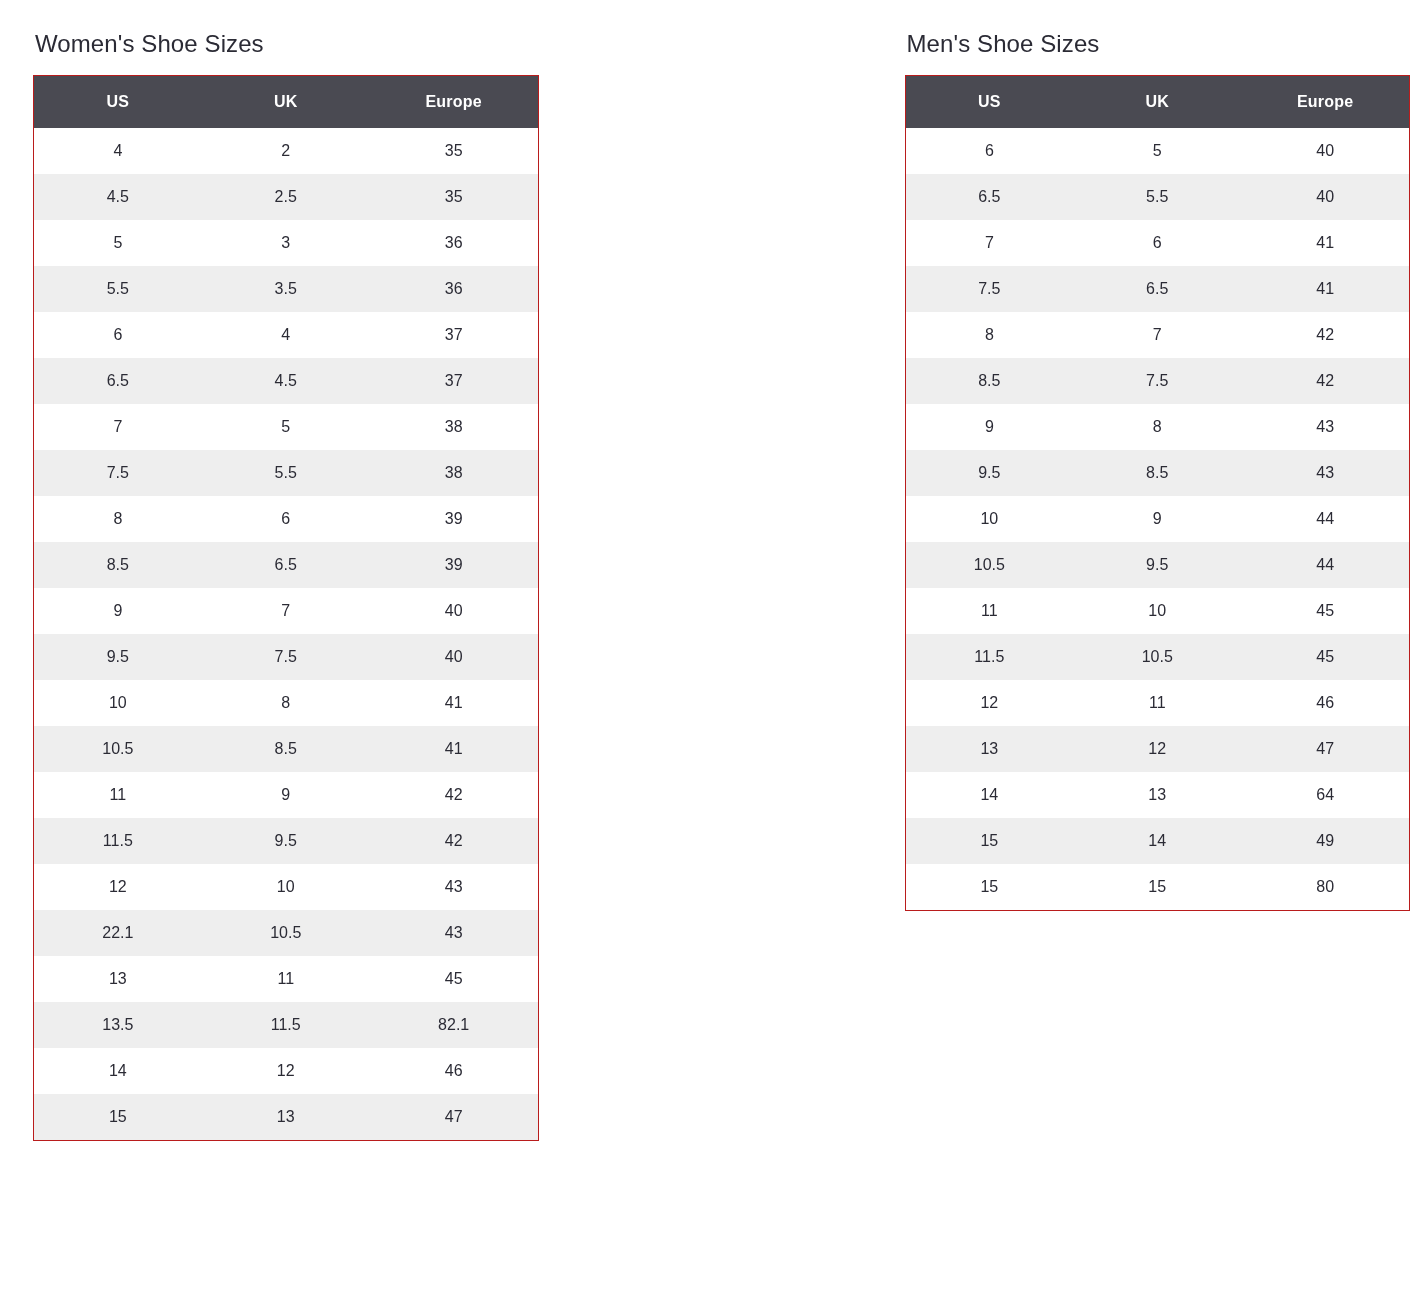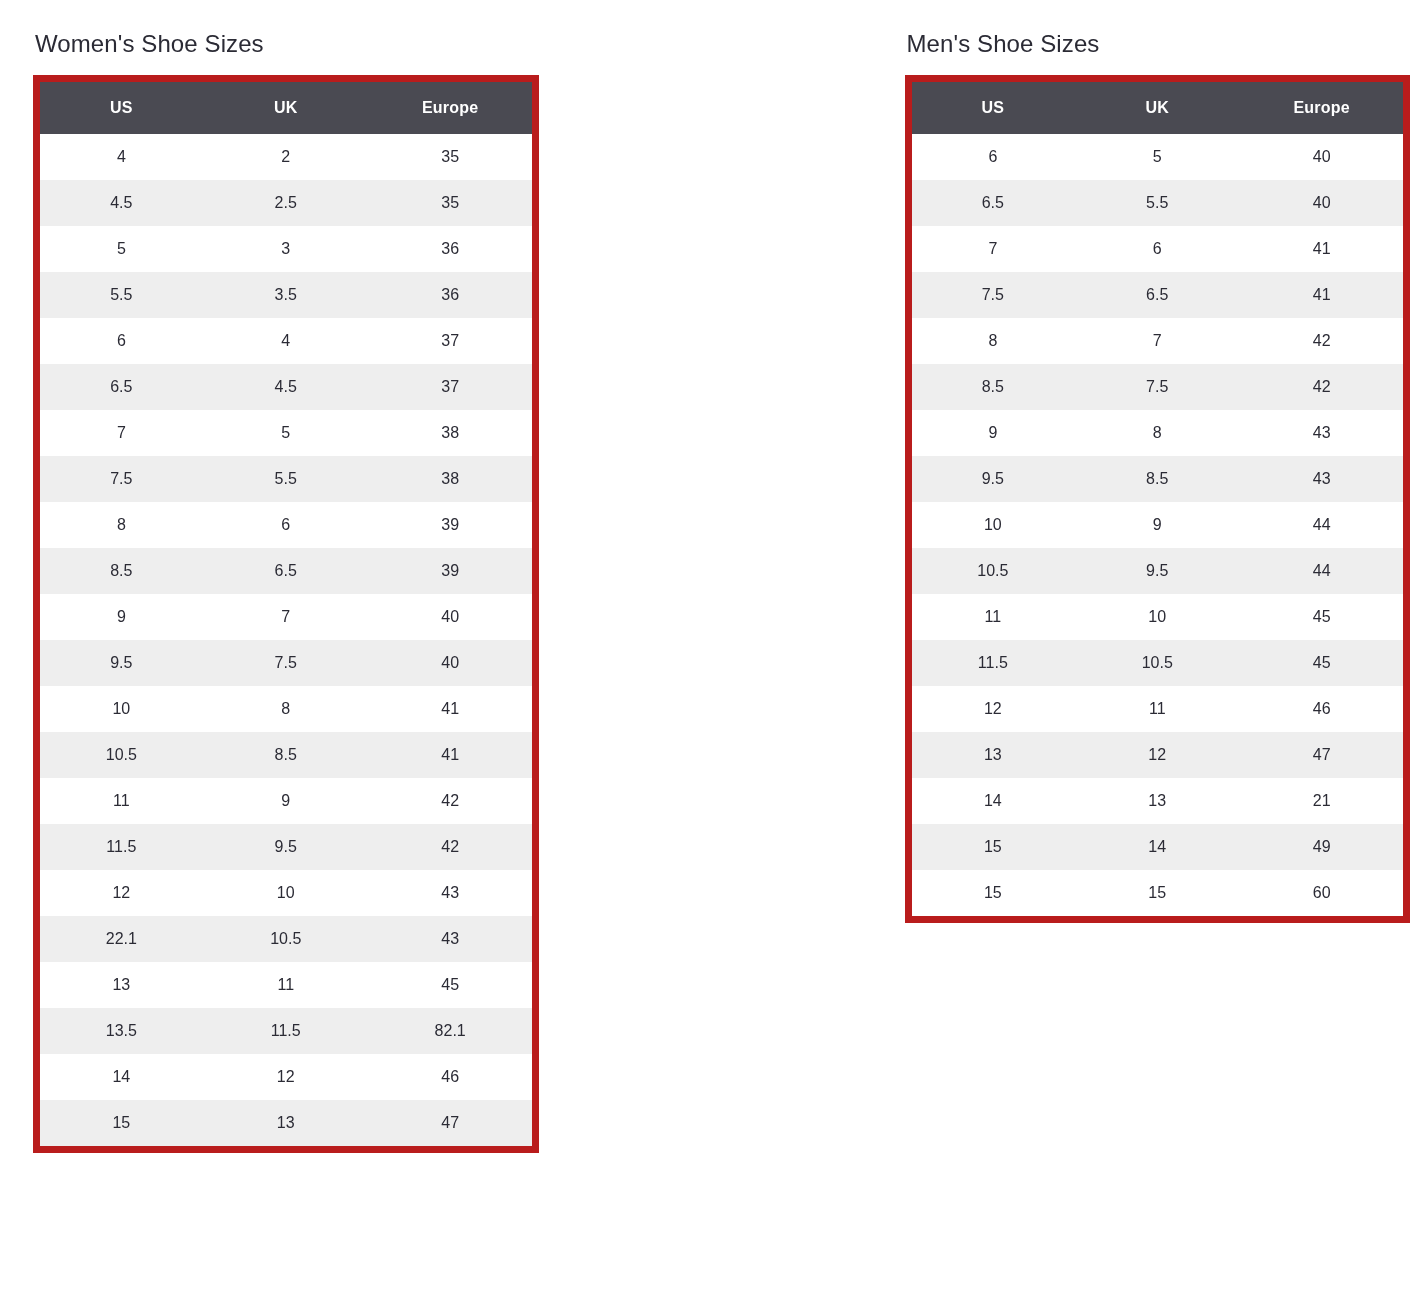--- a/index.html
+++ b/index.html
@@ -36,21 +36,21 @@
     font-size: 24px;
     font-weight: 400;
     color: #2b2b35;
     letter-spacing: 0.1px;
     margin: 0 0 16px 2px;
     line-height: 1.2;
   }
   table.size-table {
     border-collapse: collapse;
     width: 100%;
-    border: 7px solid #b91c1c;
+    border: 1px solid #b91c1c;
     table-layout: fixed;
   }
   table.size-table thead th {
     background: #4a4a52;
     color: #ffffff;
     font-size: 16px;
     font-weight: bold;
     padding: 17px 0;
     text-align: center;
     border: none;
@@ -278,29 +278,29 @@
             <td>46</td>
           </tr>
           <tr>
             <td>13</td>
             <td>12</td>
             <td>47</td>
           </tr>
           <tr>
             <td>14</td>
             <td>13</td>
-            <td>21</td>
+            <td>64</td>
           </tr>
           <tr>
             <td>15</td>
             <td>14</td>
             <td>49</td>
           </tr>
           <tr>
             <td>15</td>
             <td>15</td>
-            <td>60</td>
+            <td>80</td>
           </tr>
         </tbody>
     </table>
   </section>
 
 </div>
 
 </body></html>

